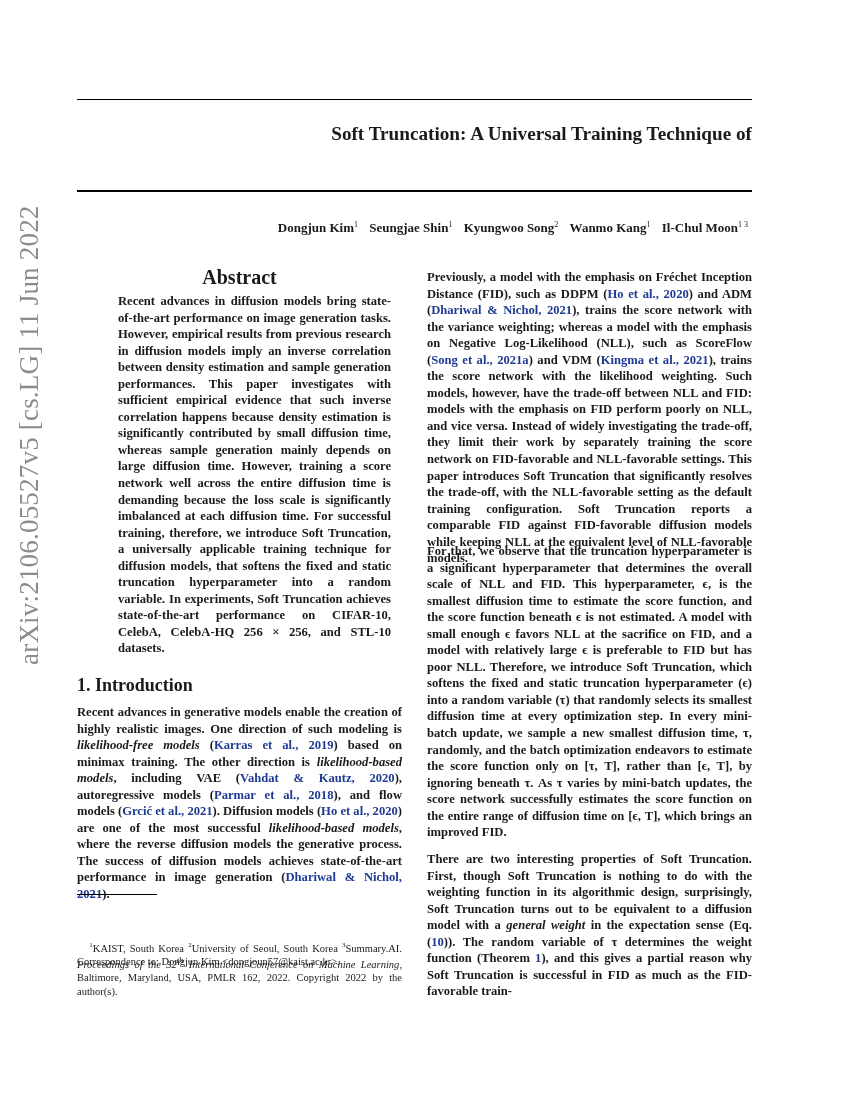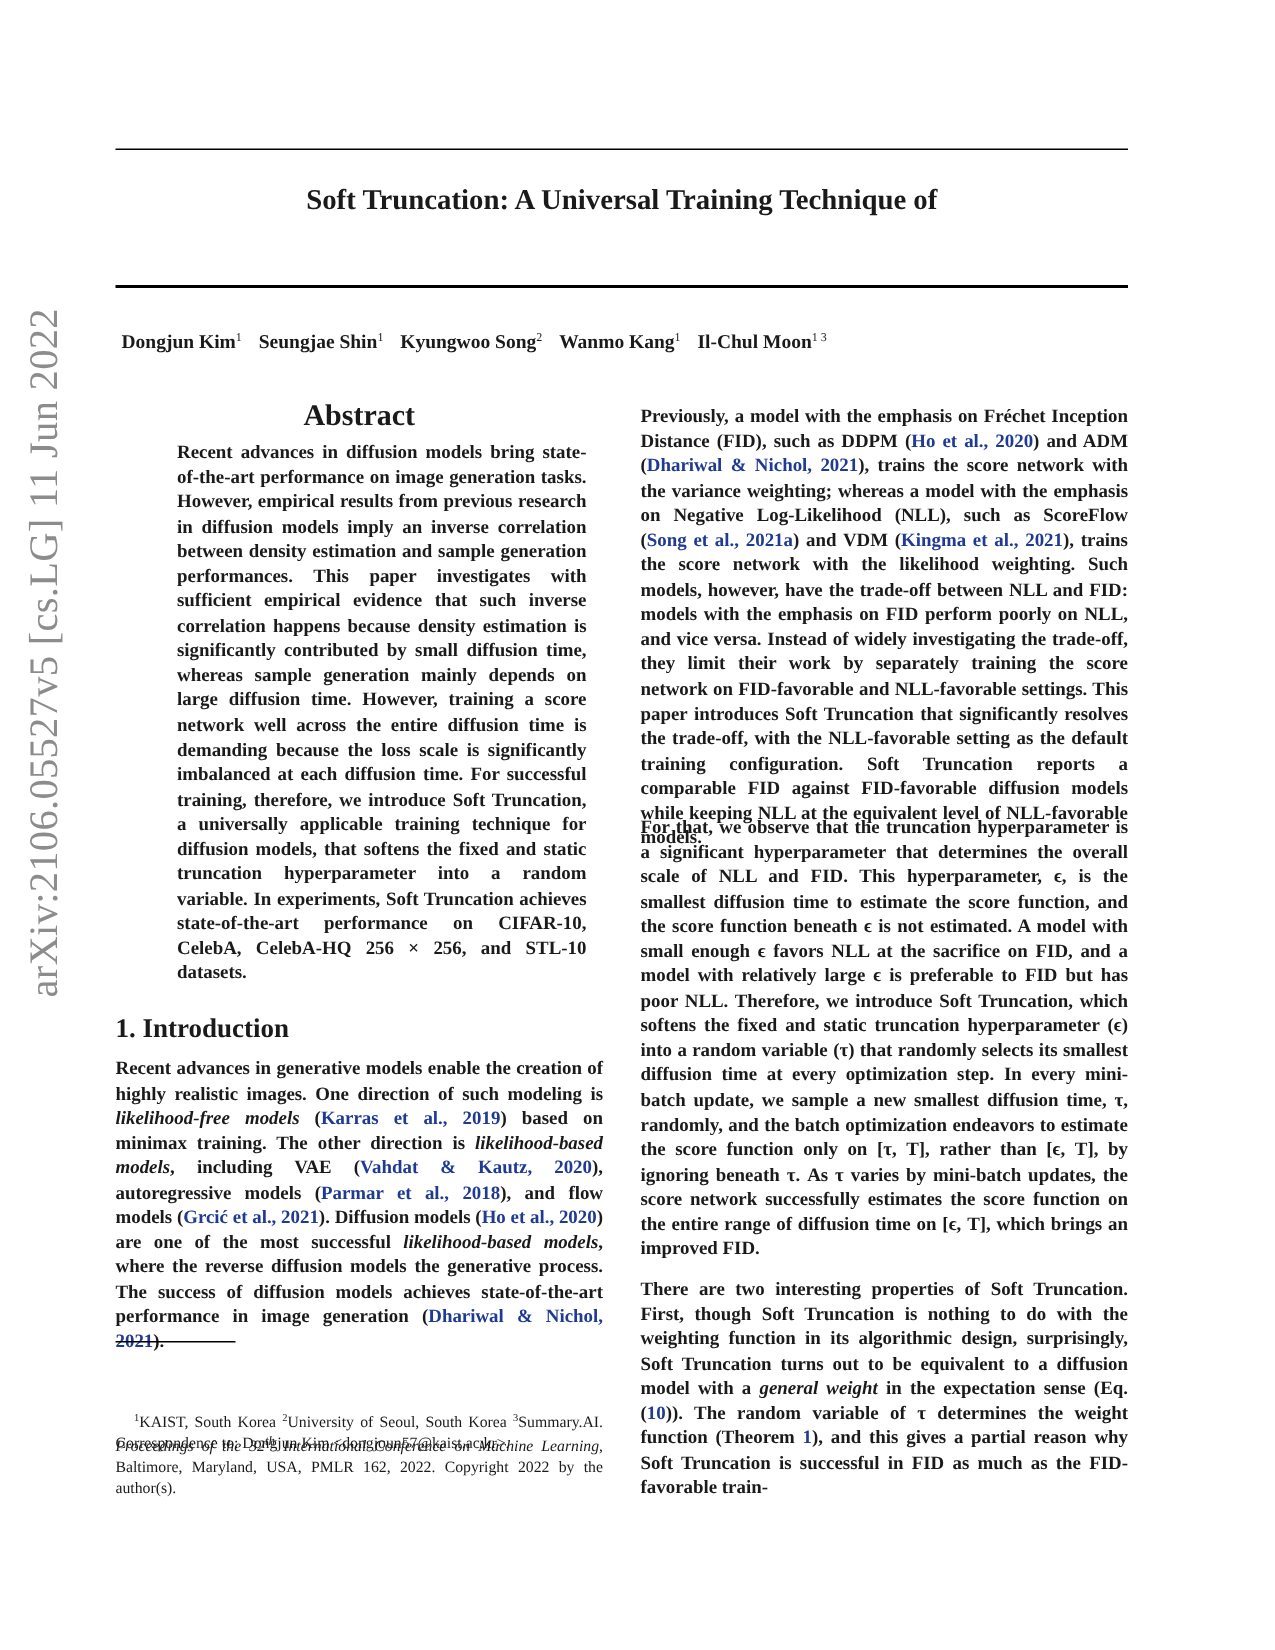--- a/index.html
+++ b/index.html
@@ -5,25 +5,25 @@
   html, body { margin: 0; padding: 0; background: #ffffff; }
   body {
     width: 850px; height: 1100px; position: relative; overflow: hidden;
     font-family: "Liberation Serif", "DejaVu Serif", serif; color: #1a1a1a;
   }
   .rule { position: absolute; left: 77px; width: 675px; background: #000; }
   .rule.top { top: 99px; height: 1px; }
   .rule.mid { top: 190px; height: 2px; }
   .title {
     position: absolute; left: 77px; width: 675px; top: 121px;
-    text-align: center; font-weight: bold; font-size: 19.2px; line-height: 26px;
+    text-align: right; font-weight: bold; font-size: 19.2px; line-height: 26px;
   }
   .authors {
     position: absolute; left: 77px; width: 675px; top: 220px;
-    text-align: left; font-weight: bold; font-size: 13px;
+    text-align: right; font-weight: bold; font-size: 13px;
   }
   .authors .au { margin: 0 4px; }
   .authors sup { font-weight: normal; font-size: 8px; vertical-align: 5px; }
   .arxiv {
     position: absolute; left: 14px; top: 665px; transform-origin: 0 0;
     transform: rotate(-90deg); white-space: nowrap;
     font-size: 27px; color: #8c8c8c; letter-spacing: 0.2px;
   }
   .col { position: absolute; font-size: 12.6px; line-height: 16.55px; text-align: justify; }
   .col p { margin: 0; hyphens: manual; font-weight: bold; }

